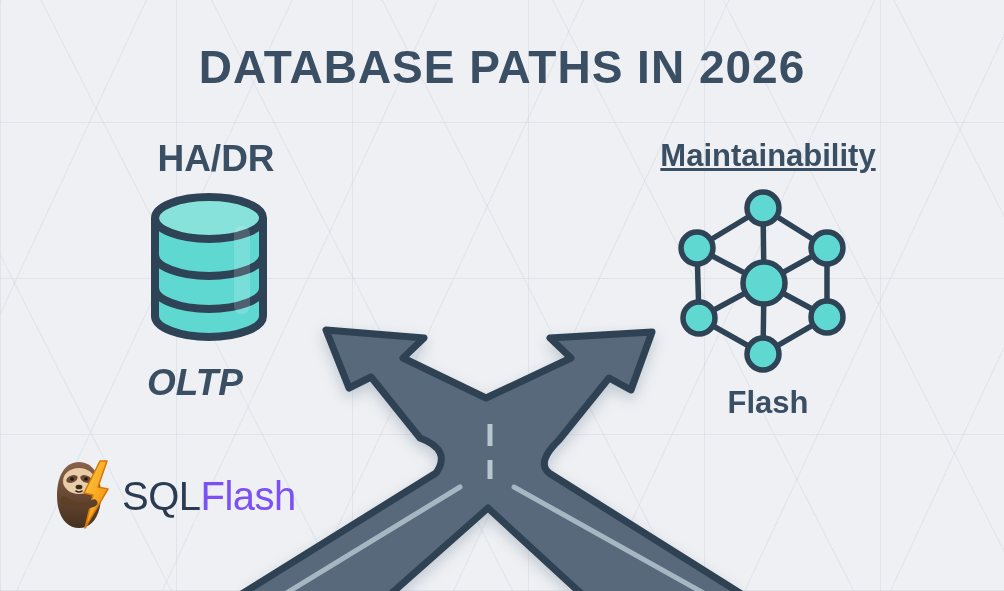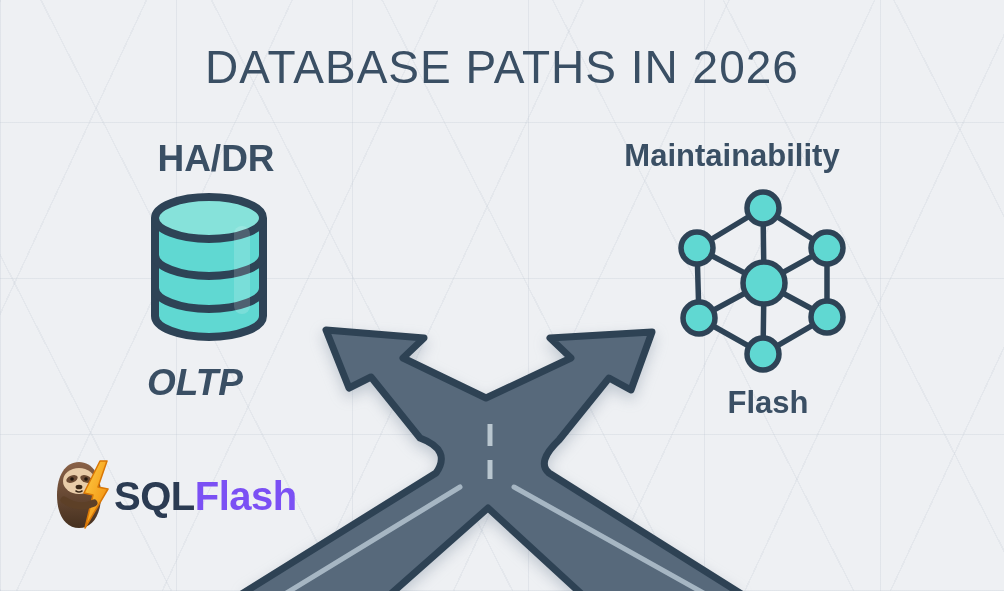--- a/index.html
+++ b/index.html
@@ -14,55 +14,56 @@
     position:absolute;inset:0;pointer-events:none;
     background:
       repeating-linear-gradient(115deg, rgba(190,198,209,.20) 0 1.5px, transparent 1.5px 132px),
       repeating-linear-gradient(63deg,  rgba(190,198,209,.20) 0 1.5px, transparent 1.5px 152px),
       repeating-linear-gradient(0deg,   rgba(190,198,209,.28) 0 1px,  transparent 1px 156px),
       repeating-linear-gradient(90deg,  rgba(190,198,209,.28) 0 1px,  transparent 1px 176px);
   }
   .page-title{
     position:absolute;left:0;right:0;top:40px;
     text-align:center;
-    font-size:46px;font-weight:400;letter-spacing:1px;
+    font-size:46px;font-weight:700;letter-spacing:1px;
     color:var(--heading,#3a4f64);
   }
   .label{
     position:absolute;
     font-weight:700;
     color:var(--heading,#3a4f64);
     text-align:right;
     white-space:nowrap;
     transform:translateX(-50%);
   }
   .label-hadr   {left:216px;top:138px;font-size:37px;}
   .label-oltp   {left:195px;top:362px;font-size:37px;font-style:italic;}
-  .label-maint  {left:732px;top:138px;font-size:31px;}
+  .label-maint  {left:768px;top:138px;font-size:31px;text-decoration:underline;}
   .label-global {left:768px;top:385px;font-size:31px;}
 
   .icon-abs{position:absolute;}
   .db-icon{left:146px;top:192px;}
   .net-icon{left:675px;top:186px;}
   .road-svg{left:0;top:0;filter:drop-shadow(0 6px 7px rgba(110,125,145,.35));}
 
   
   .teal-fill   {fill:var(--teal,#60d8d2);}
   .teal-light  {fill:var(--teal-light,#86e2da);}
   .dark-stroke {stroke:var(--outline,#2e4356);}
   .road-fill   {fill:var(--road,#57697b);stroke:var(--road-outline,#2e4254);}
   .lane        {stroke:var(--lane-line,#a6b6c3);}
   .dashline    {stroke:var(--center-dash,#a7b6bf);}
 
   .brand{
     position:absolute;left:52px;top:458px;
     display:flex;align-items:center;
   }
   .brand-text{
-    font-size:40px;font-weight:700;letter-spacing:-.5px;
+    margin-left:8px;
+    font-size:40px;font-weight:400;letter-spacing:-.5px;
     line-height:76px;
   }
   .brand-primary  {color:var(--brand-primary,#2b3b52);}
   .brand-secondary{color:var(--brand-secondary,#7b50f4);}
 </style>
 </head>
 <body>
 
 <div class="canvas">
 

